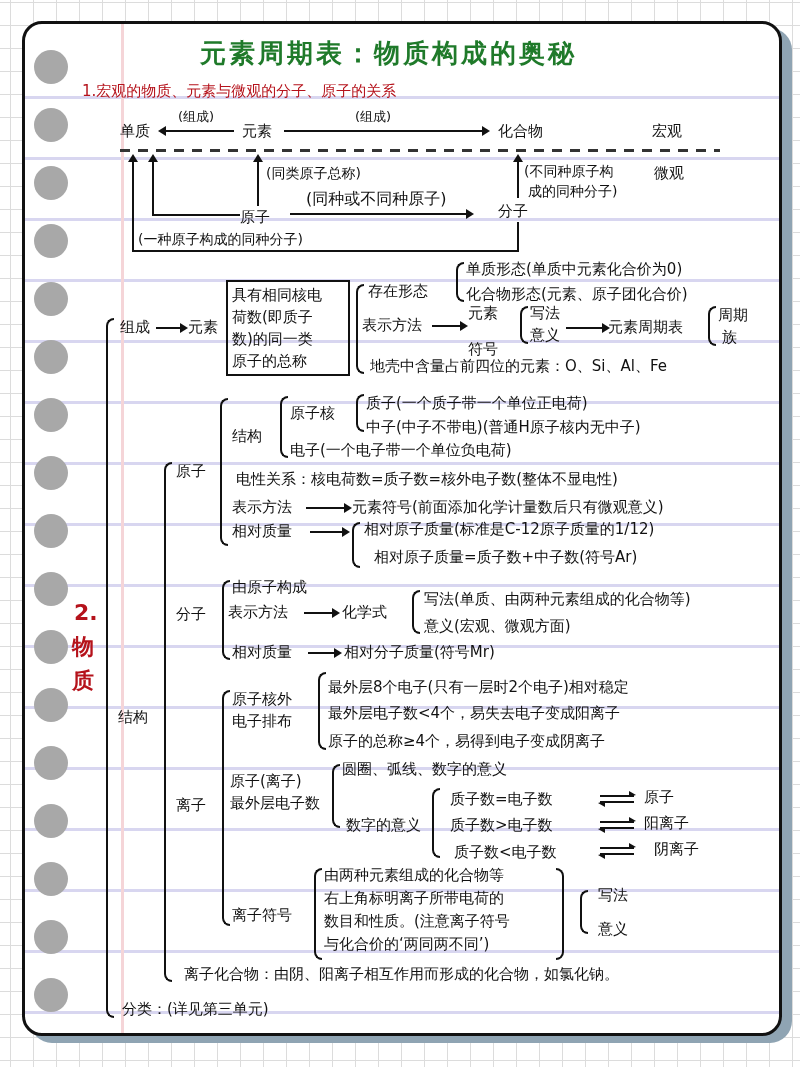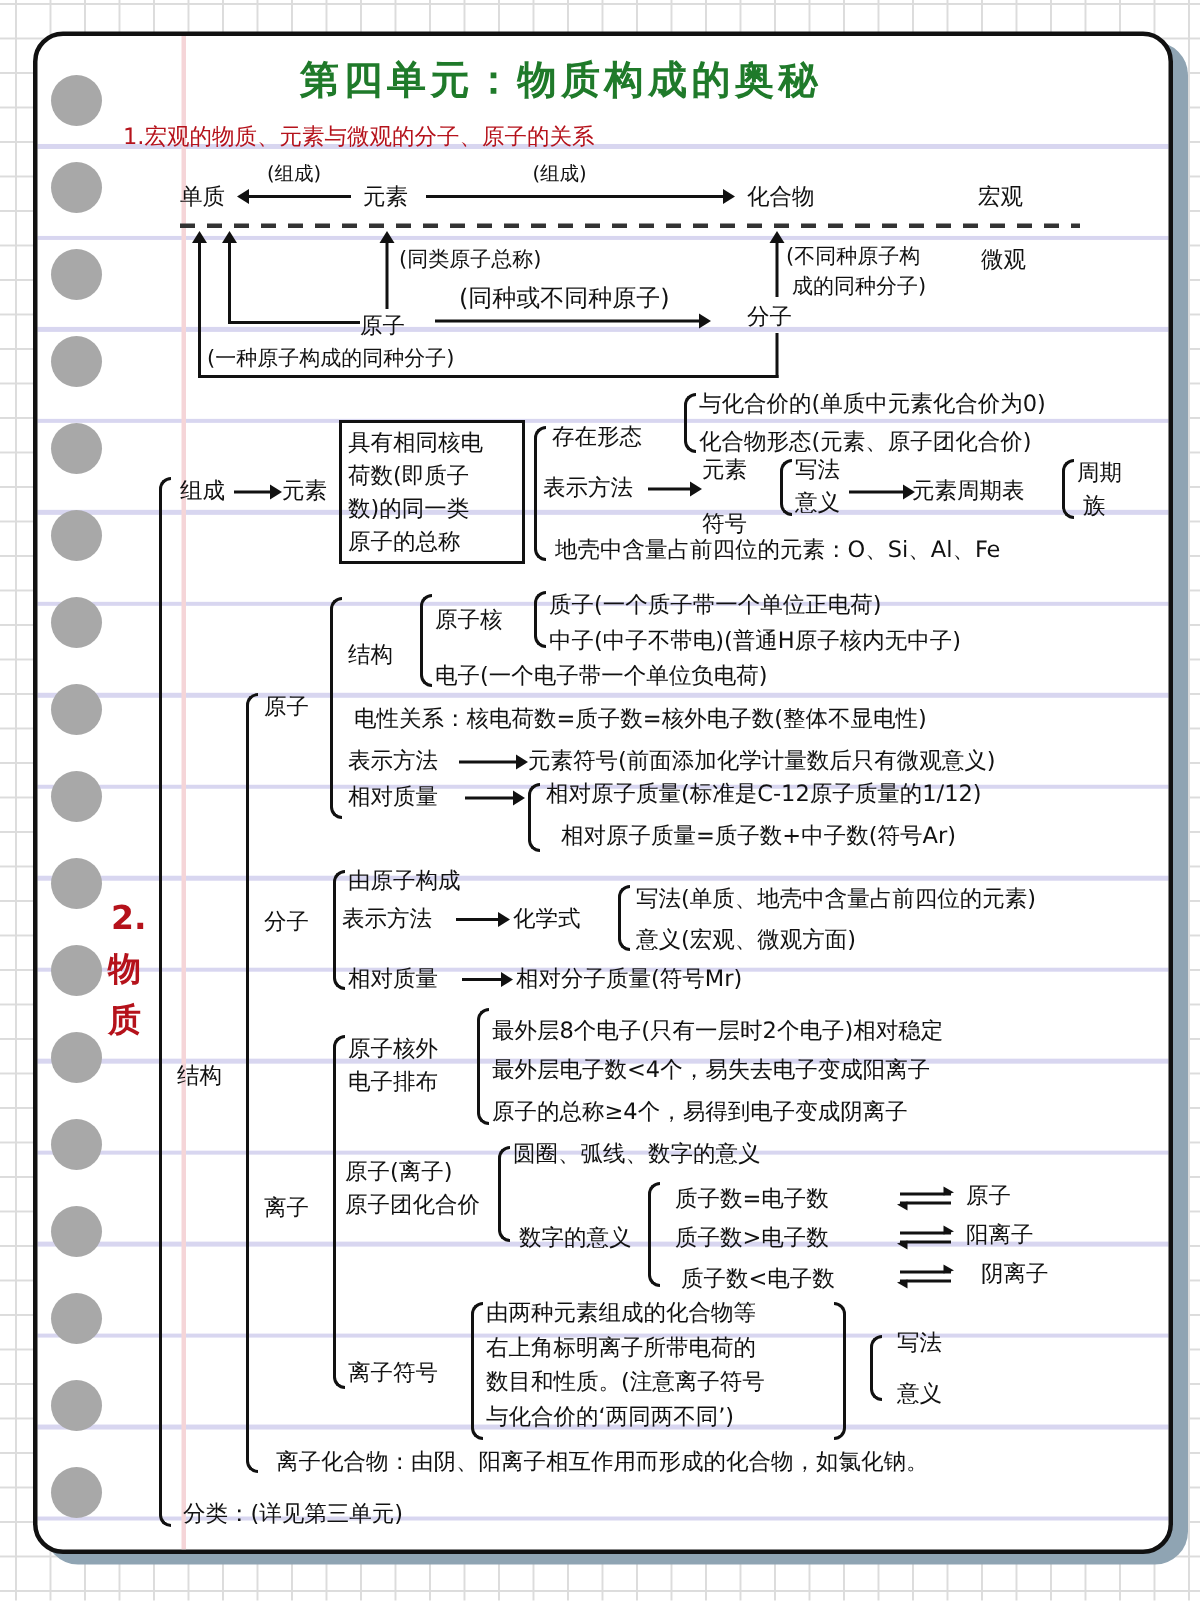--- a/index.html
+++ b/index.html
@@ -101,21 +101,21 @@
 <div class="hole" style="left:34px;top:514px"></div>
 <div class="hole" style="left:34px;top:572px"></div>
 <div class="hole" style="left:34px;top:630px"></div>
 <div class="hole" style="left:34px;top:688px"></div>
 <div class="hole" style="left:34px;top:746px"></div>
 <div class="hole" style="left:34px;top:804px"></div>
 <div class="hole" style="left:34px;top:862px"></div>
 <div class="hole" style="left:34px;top:920px"></div>
 <div class="hole" style="left:34px;top:978px"></div>
 
-<div class="title">第四单元：物质构成的奥秘</div>
+<div class="title">元素周期表：物质构成的奥秘</div>
 
 <div class="t sec1" style="left:82px;top:82px">1.宏观的物质、元素与微观的分子、原子的关系</div>
 
 <div class="t" style="left:120px;top:122px">单质</div>
 <div class="t" style="left:178px;top:108px;font-size:13px">(组成)</div>
 <div class="line arrow-left" style="left:164px;top:130px;width:70px;height:2px"></div>
 <div class="t" style="left:242px;top:122px">元素</div>
 <div class="t" style="left:355px;top:108px;font-size:13px">(组成)</div>
 <div class="line arrow-right" style="left:284px;top:130px;width:200px;height:2px"></div>
 <div class="t" style="left:498px;top:122px">化合物</div>
@@ -151,21 +151,21 @@
 <div class="t" style="left:188px;top:318px">元素</div>
 <div class="box">
   <div>具有相同核电</div>
   <div>荷数(即质子</div>
   <div>数)的同一类</div>
   <div>原子的总称</div>
 </div>
 <div class="brace" style="left:356px;top:284px;height:90px"></div>
 <div class="t" style="left:368px;top:282px">存在形态</div>
 <div class="brace" style="left:456px;top:262px;height:40px"></div>
-<div class="t" style="left:466px;top:260px">与化合价的(单质中元素化合价为0)</div>
+<div class="t" style="left:466px;top:260px">单质形态(单质中元素化合价为0)</div>
 <div class="t" style="left:466px;top:285px">化合物形态(元素、原子团化合价)</div>
 <div class="t" style="left:362px;top:316px">表示方法</div>
 <div class="line arrow-right" style="left:432px;top:325px;width:30px;height:2px"></div>
 <div class="t" style="left:468px;top:304px">元素</div>
 <div class="t" style="left:468px;top:340px">符号</div>
 <div class="brace" style="left:520px;top:306px;height:38px"></div>
 <div class="t" style="left:530px;top:304px">写法</div>
 <div class="t" style="left:530px;top:326px">意义</div>
 <div class="line arrow-right" style="left:566px;top:327px;width:38px;height:2px"></div>
 <div class="t" style="left:608px;top:318px">元素周期表</div>
@@ -196,36 +196,36 @@
 <div class="t" style="left:364px;top:520px">相对原子质量(标准是C-12原子质量的1/12)</div>
 <div class="t" style="left:374px;top:548px">相对原子质量=质子数+中子数(符号Ar)</div>
 
 <div class="t" style="left:176px;top:605px">分子</div>
 <div class="brace" style="left:222px;top:580px;height:80px"></div>
 <div class="t" style="left:232px;top:578px">由原子构成</div>
 <div class="t" style="left:228px;top:603px">表示方法</div>
 <div class="line arrow-right" style="left:304px;top:612px;width:30px;height:2px"></div>
 <div class="t" style="left:342px;top:603px">化学式</div>
 <div class="brace" style="left:412px;top:590px;height:44px"></div>
-<div class="t" style="left:424px;top:590px">写法(单质、地壳中含量占前四位的元素)</div>
+<div class="t" style="left:424px;top:590px">写法(单质、由两种元素组成的化合物等)</div>
 <div class="t" style="left:424px;top:617px">意义(宏观、微观方面)</div>
 <div class="t" style="left:232px;top:643px">相对质量</div>
 <div class="line arrow-right" style="left:308px;top:652px;width:28px;height:2px"></div>
 <div class="t" style="left:344px;top:643px">相对分子质量(符号Mr)</div>
 
 <div class="t" style="left:176px;top:796px">离子</div>
 <div class="brace" style="left:222px;top:690px;height:236px"></div>
 <div class="t" style="left:232px;top:690px">原子核外</div>
 <div class="t" style="left:232px;top:712px">电子排布</div>
 <div class="brace" style="left:318px;top:672px;height:78px"></div>
 <div class="t" style="left:328px;top:678px">最外层8个电子(只有一层时2个电子)相对稳定</div>
 <div class="t" style="left:328px;top:704px">最外层电子数&lt;4个，易失去电子变成阳离子</div>
 <div class="t" style="left:328px;top:732px">原子的总称≥4个，易得到电子变成阴离子</div>
 <div class="t" style="left:230px;top:772px">原子(离子)</div>
-<div class="t" style="left:230px;top:794px">原子团化合价</div>
+<div class="t" style="left:230px;top:794px">最外层电子数</div>
 <div class="brace" style="left:332px;top:764px;height:64px"></div>
 <div class="t" style="left:342px;top:760px">圆圈、弧线、数字的意义</div>
 <div class="t" style="left:346px;top:816px">数字的意义</div>
 <div class="brace" style="left:432px;top:788px;height:70px"></div>
 
 <div class="t" style="left:450px;top:790px">质子数=电子数</div>
 <div class="eq" style="left:600px;top:794px">
     <div class="a"></div>
     <div class="b"></div>
   </div>

